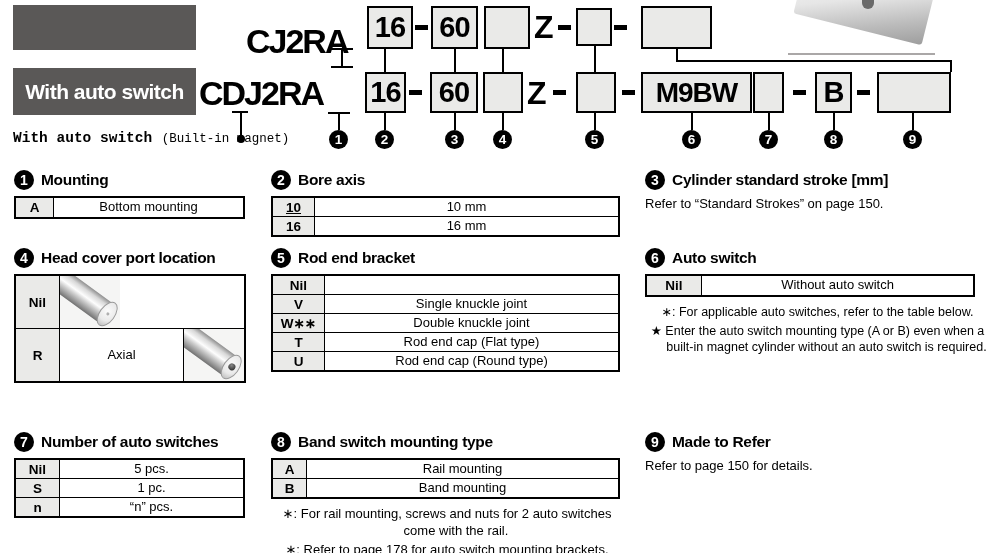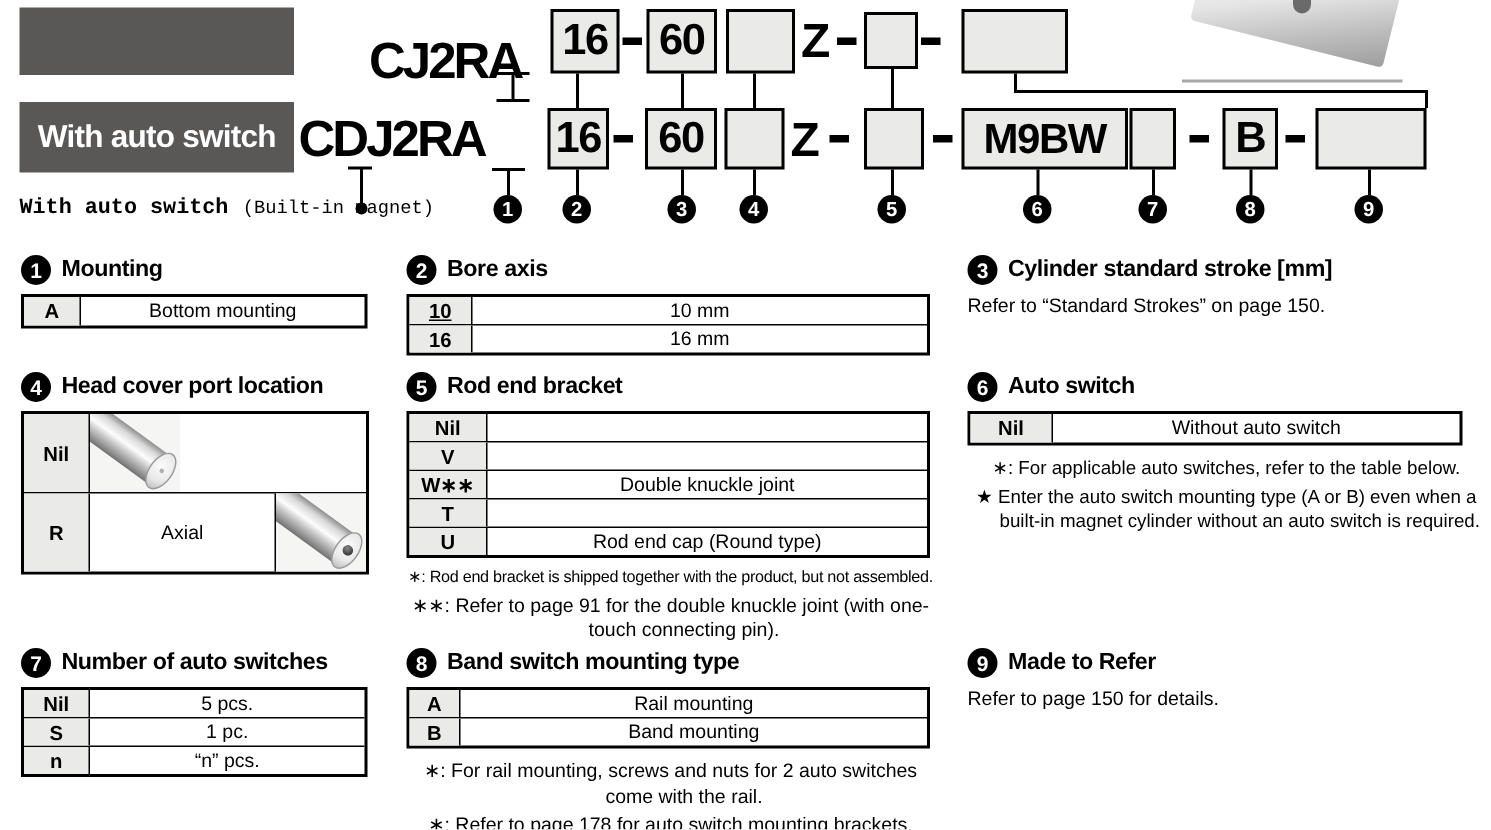--- a/index.html
+++ b/index.html
@@ -211,36 +211,34 @@
     <div class="sec-head">
       <div class="sec-num">5</div>
       <div class="sec-title">Rod end bracket</div>
     </div>
     <div class="tbl" style="width:349px;">
       <div class="trow" style="height:18px;">
         <div class="tcode" style="width:52px;">Nil</div>
       </div>
       <div class="trow" style="height:18px;">
         <div class="tcode" style="width:52px;">V</div>
+        <div class="tdesc">Single knuckle joint</div>
       </div>
       <div class="trow" style="height:18px;">
         <div class="tcode" style="width:52px;">W∗∗</div>
         <div class="tdesc">Double knuckle joint</div>
       </div>
       <div class="trow" style="height:18px;">
         <div class="tcode" style="width:52px;">T</div>
+        <div class="tdesc">Rod end cap (Flat type)</div>
       </div>
       <div class="trow" style="height:18px;">
         <div class="tcode" style="width:52px;">U</div>
         <div class="tdesc">Rod end cap (Round type)</div>
       </div>
-    </div>
-    <div class="notes">
-      <div class="note small">∗: Rod end bracket is shipped together with the product, but not assembled.</div>
-      <div class="note" style="font-size:13px;">∗∗: Refer to page 91 for the double knuckle joint (with one-touch connecting pin).</div>
     </div>
   </div>
 
   <div class="sec" style="left:645px;top:248px;width:345px;">
     <div class="sec-head">
       <div class="sec-num">6</div>
       <div class="sec-title">Auto switch</div>
     </div>
     <div class="tbl" style="width:330px;">
       <div class="trow" style="height:19px;">

